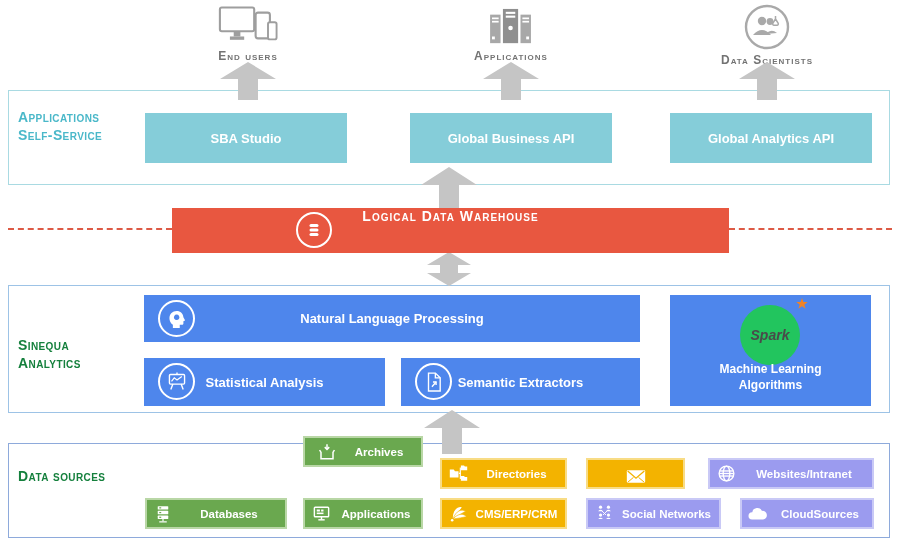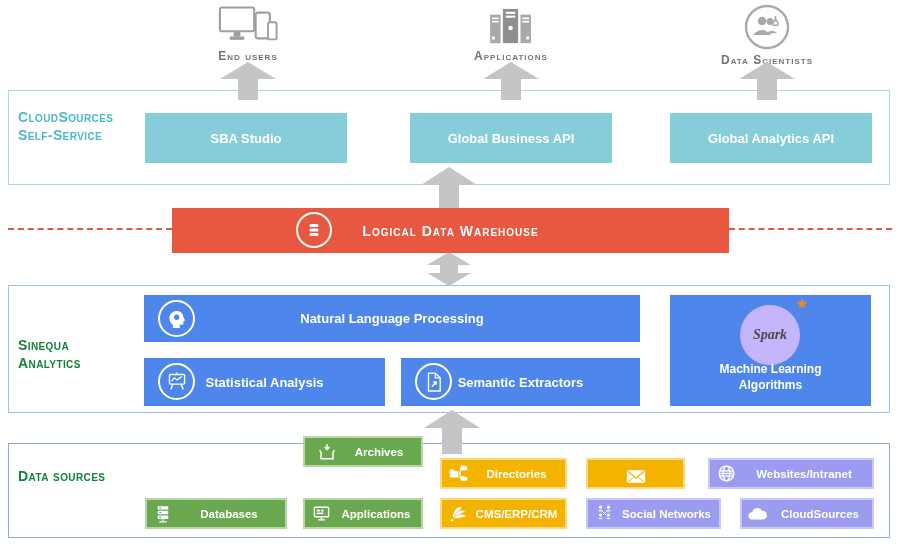--- a/index.html
+++ b/index.html
@@ -20,34 +20,34 @@
   .blue-label{color:#15803d;}
   
   .bigbox{position:absolute;z-index:4;display:flex;align-items:center;justify-content:center;
           color:#fff;font-weight:bold;font-size:13px;text-align:center;}
   .tealbox{background:#85cdd9;height:50px;top:113px;}
   .bluebox{background:#4e86ec;}
   .ring{position:absolute;border:2px solid #fff;border-radius:50%;
         display:flex;align-items:center;justify-content:center;}
   
   .redbar{position:absolute;left:172px;top:208px;width:557px;height:45px;background:#e85740;
-          z-index:4;display:flex;align-items:center;justify-content:center;}
+          z-index:4;display:flex;align-items:flex-start;justify-content:center;}
   .redbar .lbl{color:#fff;font-variant:small-caps;font-weight:bold;font-size:14px;letter-spacing:1px;}
   .dash{position:absolute;top:228px;border-top:2px dashed #dd5a45;z-index:0;}
   
   .srcbox{position:absolute;z-index:4;height:31px;display:flex;align-items:center;
           color:#fff;font-weight:bold;font-size:11.5px;}
   .srcbox .ic{flex:0 0 32px;display:flex;align-items:center;justify-content:center;}
   .srcbox .t{flex:1;text-align:center;padding-right:6px;white-space:nowrap;}
   .green{background:#6aa84f;border:2px solid #b9d7a6;}
   .orange{background:#f3b300;border:2px solid #f8dc85;}
   .purple{background:#9b9bef;border:2px solid #c9c9f6;}
   
   .spark{position:absolute;left:70px;top:10px;width:60px;height:60px;border-radius:50%;
-         background:#c4b5fd;display:flex;align-items:center;justify-content:center;font-family:Liberation Serif, serif;}
+         background:#22c55e;display:flex;align-items:center;justify-content:center;}
   .spark .w{position:relative;color:#4a4a4a;font-size:14px;font-weight:bold;font-style:italic;}
   .spark svg{position:absolute;top:-7px;right:-8px;}
   .mllabel{position:absolute;left:0;right:0;bottom:13px;text-align:center;
            color:#fff;font-weight:bold;font-size:12px;line-height:1.35;}
   .mllabel span{display:inline-block;width:150px;}
 </style>
 </head>
 <body>
 
 <div class="canvas">
@@ -97,21 +97,21 @@
     <polygon points="28,0 56,17 38,17 38,38 18,38 18,17 0,17" fill="#c5c5c5"></polygon>
     </svg>
   <svg class="arrow" style="left:483px;top:62px;" width="56" height="38" viewBox="0 0 56 38">
     <polygon points="28,0 56,17 38,17 38,38 18,38 18,17 0,17" fill="#c5c5c5"></polygon>
     </svg>
   <svg class="arrow" style="left:739px;top:62px;" width="56" height="38" viewBox="0 0 56 38">
     <polygon points="28,0 56,17 38,17 38,38 18,38 18,17 0,17" fill="#c5c5c5"></polygon>
     </svg>
 
   <div class="section" style="left:8px;top:90px;width:882px;height:95px;border:1px solid #a9dae2;"></div>
-  <div class="sec-label teal-label" style="left:18px;top:108px;width:118px;">CloudSources Self-Service</div>
+  <div class="sec-label teal-label" style="left:18px;top:108px;width:118px;">Applications Self-Service</div>
 
   <div class="bigbox tealbox" style="left:145px;width:202px;">
     <span>SBA Studio</span>
     </div>
   <div class="bigbox tealbox" style="left:410px;width:202px;">
     <span>Global Business API</span>
     </div>
   <div class="bigbox tealbox" style="left:670px;width:202px;">
     <span>Global Analytics API</span>
     </div>

